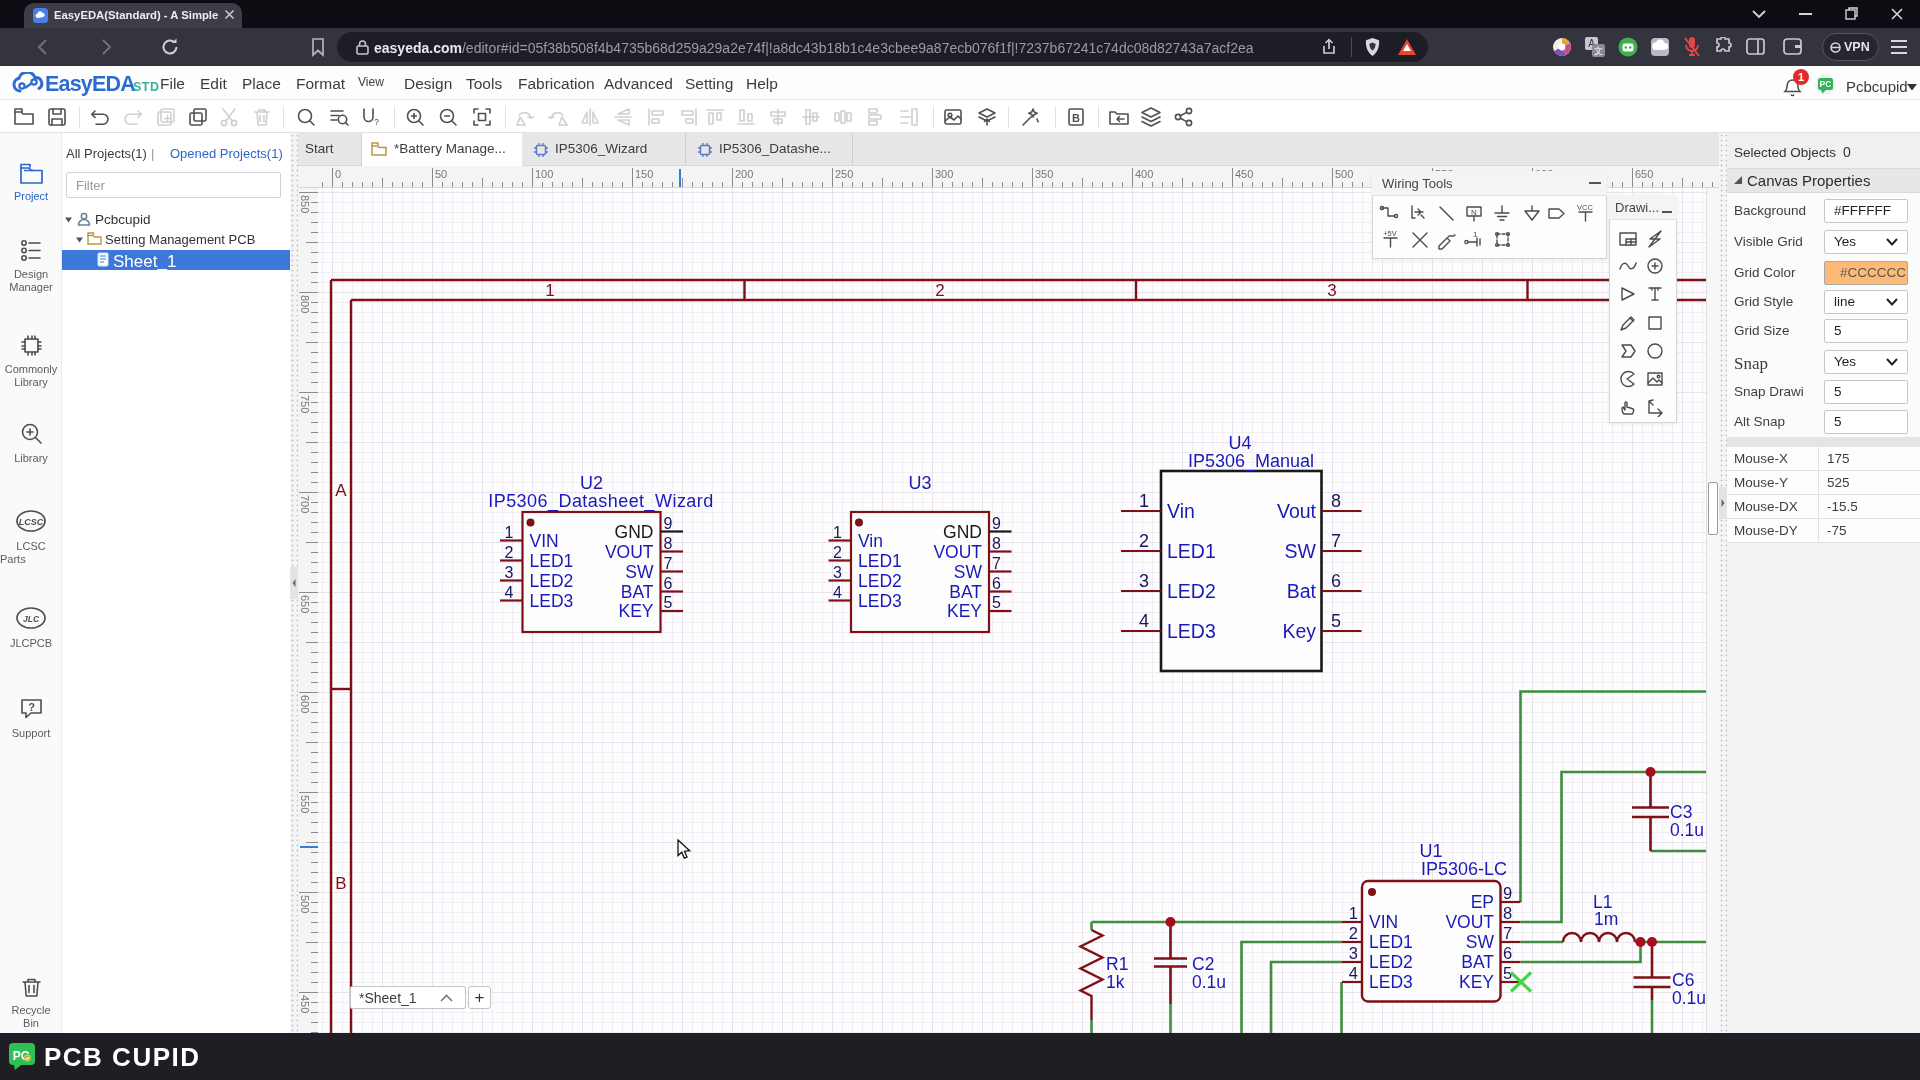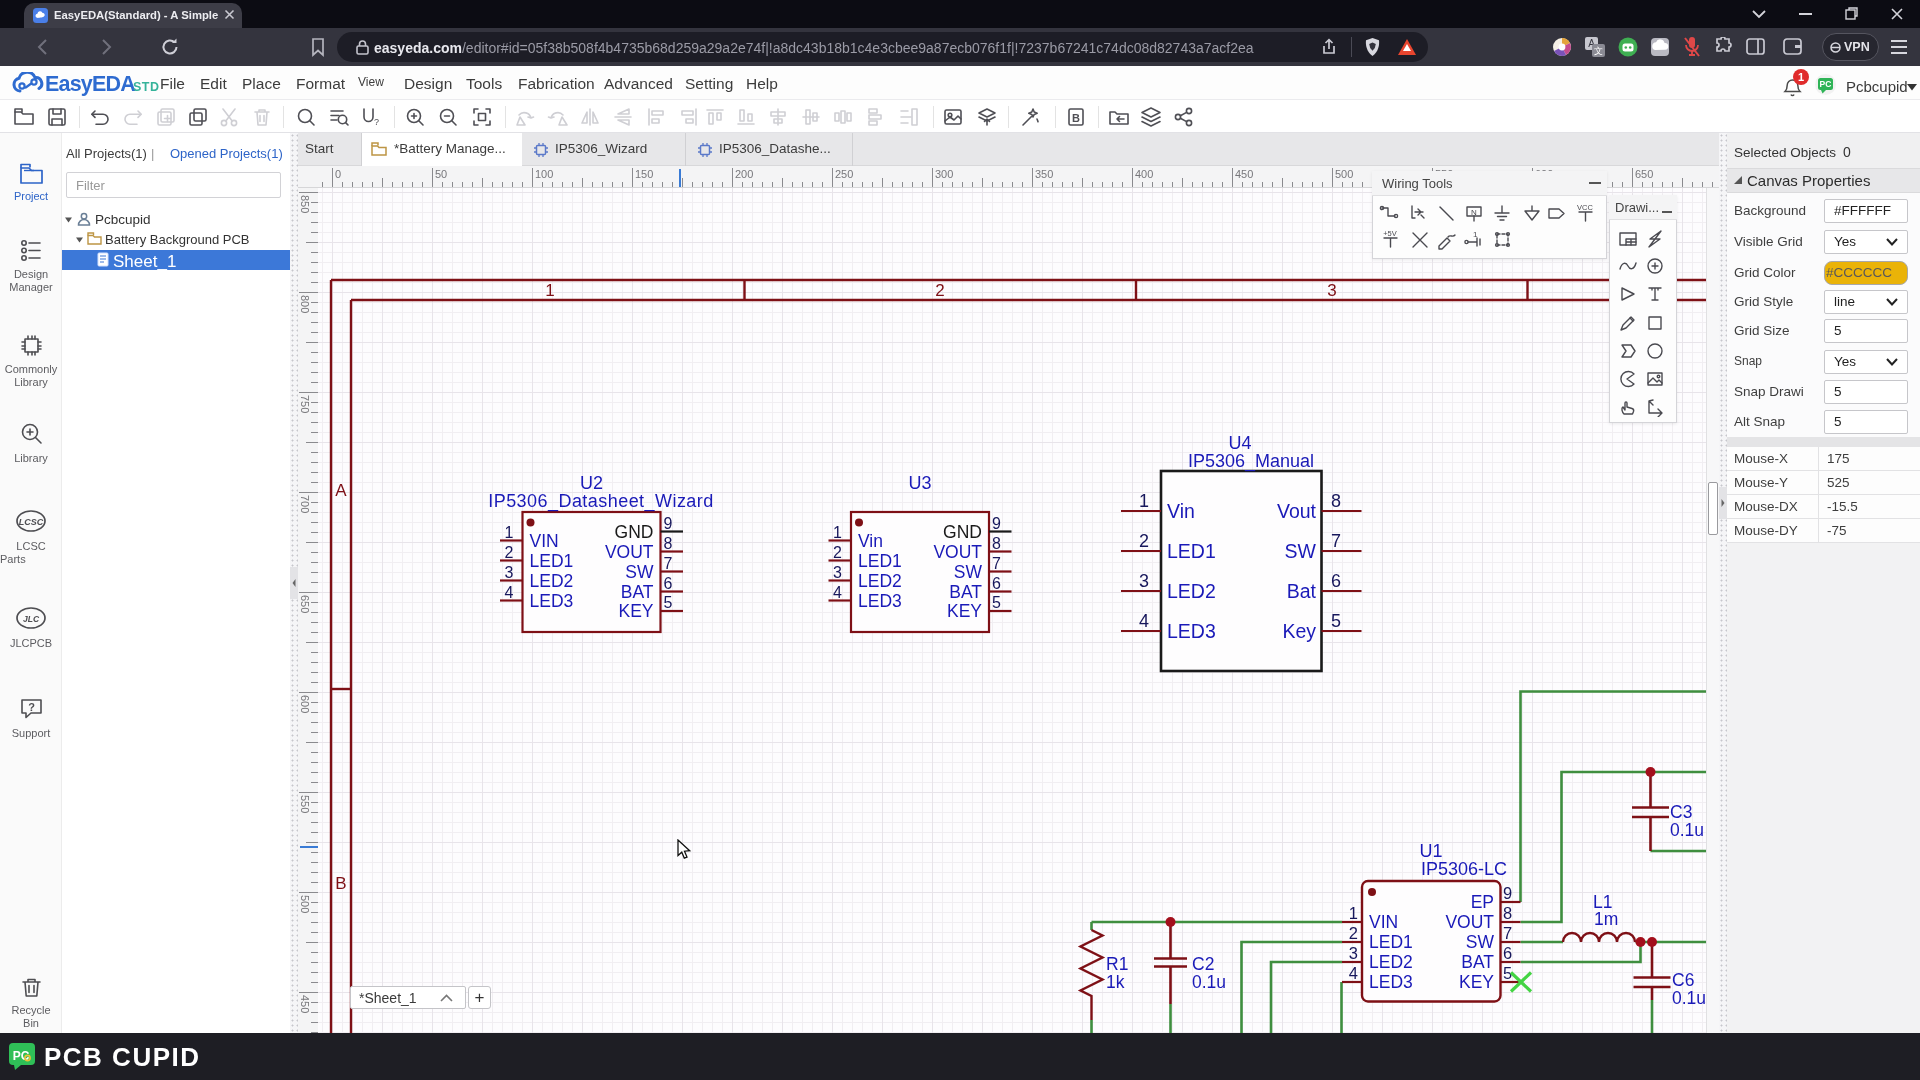--- a/index.html
+++ b/index.html
@@ -368,21 +368,21 @@
     <path d="M1.5 13a5.5 5.5 0 0 1 11 0z"></path>
   </svg>
 <div style="position:absolute;left:95px;top:212px;font-size:13.5px;color:#333;">Pcbcupid</div>
 <svg class="ab" style="left:75px;top:235px" width="9" height="9" viewBox="0 0 9 9">
     <path d="M1 2.5h7L4.5 7.5z" fill="#555"></path>
   </svg>
 <svg class="ab" style="left:87px;top:232px" width="15" height="13" viewBox="0 0 15 13" fill="none" stroke="#bd9544" stroke-width="1.4">
     <path d="M1 3.5h5l1.5 1.5H14V12H1z"></path>
     <path d="M1 3.5V1h5.5v2"></path>
   </svg>
-<div style="position:absolute;left:105px;top:232px;font-size:13px;color:#333;">Battery Background PCB</div>
+<div style="position:absolute;left:105px;top:232px;font-size:13px;color:#333;">Setting Management PCB</div>
 <div style="position:absolute;left:62px;top:250px;width:228px;height:20px;background:#3c78d8;"></div>
 <svg class="ab" style="left:97px;top:252px" width="12" height="15" viewBox="0 0 12 15">
     <rect x="1" y="1" width="10" height="13" rx="1" fill="#fff" stroke="#d0e0ff" stroke-width="1"></rect>
     <path d="M3 4h6M3 7h6M3 10h4" stroke="#3c78d8" stroke-width="1.2"></path>
   </svg>
 <div style="position:absolute;left:113px;top:252px;font-size:17px;color:#fff;">Sheet_1</div>
 <div style="position:absolute;left:290px;top:133px;width:8px;height:900px;background-image:radial-gradient(#c6c6cb 0.9px, transparent 1.1px);background-size:5px 5px;background-color:#f5f5f7;"></div>
 <div style="position:absolute;left:1719px;top:133px;width:8px;height:900px;background-image:radial-gradient(#c6c6cb 0.9px, transparent 1.1px);background-size:5px 5px;background-color:#f5f5f7;"></div>
 <div style="position:absolute;left:290px;top:567px;width:8px;height:32px;background:#e3e3e6;">
     <svg width="8" height="32">
@@ -978,29 +978,29 @@
   </svg>
 <div style="position:absolute;left:1747px;top:172px;font-size:15px;color:#2c2c2c;">Canvas Properties</div>
 <div style="position:absolute;left:1734px;top:203px;font-size:13.5px;color:#3e3e3e;">Background</div>
 <div style="position:absolute;left:1824px;top:199px;width:84px;height:24px;background:#fff;border:1px solid #c6c6ca;border-radius:2px;font-size:13.5px;color:#222;line-height:22px;padding-left:9px;">#FFFFFF</div>
 <div style="position:absolute;left:1734px;top:234px;font-size:13.5px;color:#3e3e3e;">Visible Grid</div>
 <div style="position:absolute;left:1824px;top:230px;width:84px;height:24px;background:#fff;border:1px solid #c6c6ca;border-radius:2px;font-size:13.5px;color:#222;line-height:22px;padding-left:9px;">Yes</div>
 <svg class="ab" style="left:1886px;top:238px" width="12" height="8" viewBox="0 0 12 8">
     <path d="M1 1l5 5.5L11 1" stroke="#222" stroke-width="2" fill="none"></path>
   </svg>
 <div style="position:absolute;left:1734px;top:265px;font-size:13.5px;color:#3e3e3e;">Grid Color</div>
-<div style="position:absolute;left:1824px;top:261px;width:84px;height:24px;background:#eab308;border:1px solid #a8a8aa;border-radius:8px;font-size:13.5px;color:#58585a;line-height:22px;padding-left:1px;">#CCCCCC</div>
+<div style="position:absolute;left:1824px;top:261px;width:84px;height:24px;background:#fdba74;border:1px solid #a8a8aa;border-radius:2px;font-size:13.5px;color:#58585a;line-height:22px;padding-left:15px;">#CCCCCC</div>
 <div style="position:absolute;left:1734px;top:294px;font-size:13.5px;color:#3e3e3e;">Grid Style</div>
 <div style="position:absolute;left:1824px;top:290px;width:84px;height:24px;background:#fff;border:1px solid #c6c6ca;border-radius:2px;font-size:13.5px;color:#222;line-height:22px;padding-left:9px;">line</div>
 <svg class="ab" style="left:1886px;top:298px" width="12" height="8" viewBox="0 0 12 8">
     <path d="M1 1l5 5.5L11 1" stroke="#222" stroke-width="2" fill="none"></path>
   </svg>
 <div style="position:absolute;left:1734px;top:323px;font-size:13.5px;color:#3e3e3e;">Grid Size</div>
 <div style="position:absolute;left:1824px;top:319px;width:84px;height:24px;background:#fff;border:1px solid #c6c6ca;border-radius:2px;font-size:13.5px;color:#222;line-height:22px;padding-left:9px;">5</div>
-<div style="position:absolute;left:1734px;top:354px;font-size:12px;color:#3e3e3e;">Snap</div>
+<div style="position:absolute;left:1734px;top:354px;font-size:17px;color:#3e3e3e;font-family:Liberation Serif, serif;">Snap</div>
 <div style="position:absolute;left:1824px;top:350px;width:84px;height:24px;background:#fff;border:1px solid #c6c6ca;border-radius:2px;font-size:13.5px;color:#222;line-height:22px;padding-left:9px;">Yes</div>
 <svg class="ab" style="left:1886px;top:358px" width="12" height="8" viewBox="0 0 12 8">
     <path d="M1 1l5 5.5L11 1" stroke="#222" stroke-width="2" fill="none"></path>
   </svg>
 <div style="position:absolute;left:1734px;top:384px;font-size:13.5px;color:#3e3e3e;">Snap Drawi</div>
 <div style="position:absolute;left:1824px;top:380px;width:84px;height:24px;background:#fff;border:1px solid #c6c6ca;border-radius:2px;font-size:13.5px;color:#222;line-height:22px;padding-left:9px;">5</div>
 <div style="position:absolute;left:1734px;top:414px;font-size:13.5px;color:#3e3e3e;">Alt Snap</div>
 <div style="position:absolute;left:1824px;top:410px;width:84px;height:24px;background:#fff;border:1px solid #c6c6ca;border-radius:2px;font-size:13.5px;color:#222;line-height:22px;padding-left:9px;">5</div>
 <div style="position:absolute;left:1727px;top:437px;width:193px;height:10px;background:#e4e4e6;"></div>
 <div style="position:absolute;left:1727px;top:447px;width:193px;height:24px;background:#fdfdfd;border-bottom:1px solid #e2e2e4;"></div>

